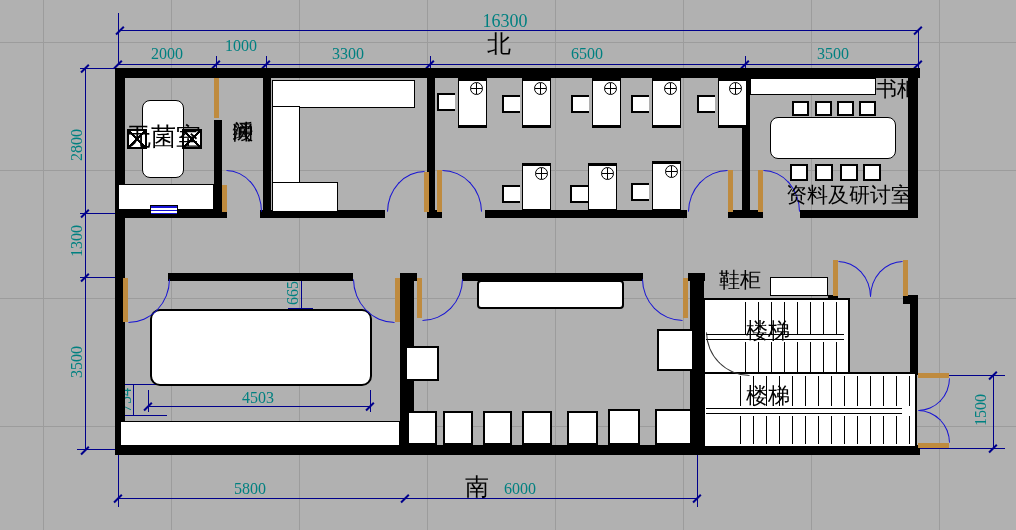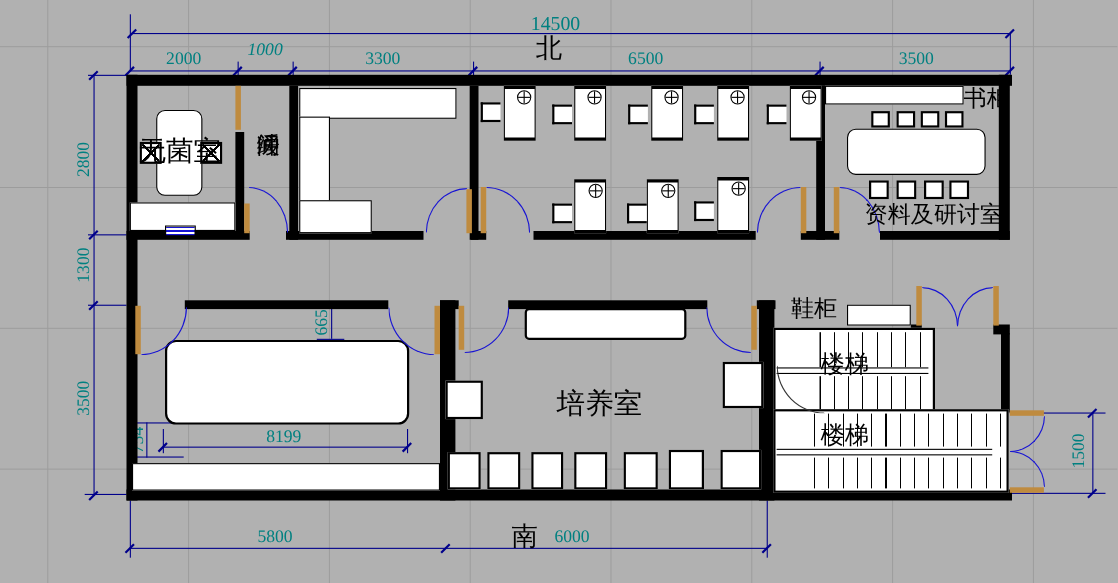--- a/index.html
+++ b/index.html
@@ -85,33 +85,33 @@
   <div class="tk" style="left:84px;top:272px;"></div>
   <div class="tk" style="left:84px;top:445px;"></div>
   <div class="tk" style="left:117px;top:493px;"></div>
   <div class="tk" style="left:404px;top:493px;"></div>
   <div class="tk" style="left:696px;top:493px;"></div>
   <div class="tk" style="left:992px;top:370px;"></div>
   <div class="tk" style="left:992px;top:443px;"></div>
   <div class="tk" style="left:147px;top:401px;"></div>
   <div class="tk" style="left:369px;top:401px;"></div>
 
-  <div class="dimtext" style="left:505px;top:11px;font-size:18px;">14500</div>
+  <div class="dimtext" style="left:505px;top:11px;font-size:18px;">16300</div>
   <div class="dimtext" style="left:167px;top:45px;">2000</div>
-  <div class="dimtext" style="left:241px;top:37px;font-style:italic;">1000</div>
+  <div class="dimtext" style="left:241px;top:37px;">1000</div>
   <div class="dimtext" style="left:348px;top:45px;">3300</div>
   <div class="dimtext" style="left:587px;top:45px;">6500</div>
   <div class="dimtext" style="left:833px;top:45px;">3500</div>
   <div class="dimtext v" style="left:68px;top:145px;">2800</div>
   <div class="dimtext v" style="left:68px;top:241px;">1300</div>
   <div class="dimtext v" style="left:68px;top:362px;">3500</div>
   <div class="dimtext" style="left:250px;top:480px;">5800</div>
   <div class="dimtext" style="left:520px;top:480px;">6000</div>
   <div class="dimtext v" style="left:972px;top:410px;">1500</div>
-  <div class="dimtext" style="left:258px;top:389px;">8199</div>
+  <div class="dimtext" style="left:258px;top:389px;">4503</div>
   <div class="dimtext v" style="left:117px;top:400px;">754</div>
   <div class="dimtext v" style="left:284px;top:293px;">665</div>
 
   <div class="wall" style="left:115px;top:68px;width:805px;height:10px;"></div>
   <div class="wall" style="left:115px;top:68px;width:10px;height:387px;"></div>
   <div class="wall" style="left:115px;top:445px;width:805px;height:10px;"></div>
   <div class="wall" style="left:908px;top:68px;width:10px;height:150px;"></div>
   <div class="wall" style="left:910px;top:303px;width:8px;height:72px;"></div>
   <div class="wall" style="left:828px;top:295px;width:10px;height:9px;"></div>
   <div class="wall" style="left:903px;top:295px;width:15px;height:9px;"></div>
@@ -232,17 +232,16 @@
   <div class="leaf" style="left:918px;top:443px;width:31px;height:5px;"></div>
   <div class="arc tr" style="left:918px;top:410px;width:32px;height:33px;"></div>
 
   <div class="label" style="left:126px;top:80px;font-size:25px;margin-top:40px;">无菌室</div>
   <div class="label v" style="left:229px;top:104px;font-size:21px;">缓冲间</div>
   <div class="label" style="left:876px;top:75px;font-size:21px;">书柜</div>
   <div class="label" style="left:786px;top:181px;font-size:21px;">资料及研讨室</div>
   <div class="label" style="left:719px;top:266px;font-size:21px;">鞋柜</div>
   <div class="label" style="left:746px;top:316px;font-size:22px;">楼梯</div>
   <div class="label" style="left:746px;top:381px;font-size:22px;">楼梯</div>
-  <div class="label" style="left:506px;top:349px;font-size:26px;">培养室</div>
   <div class="label" style="left:487px;top:28px;font-size:24px;">北</div>
   <div class="label" style="left:465px;top:471px;font-size:24px;">南</div>
 
 </div>
 
 </body></html>

